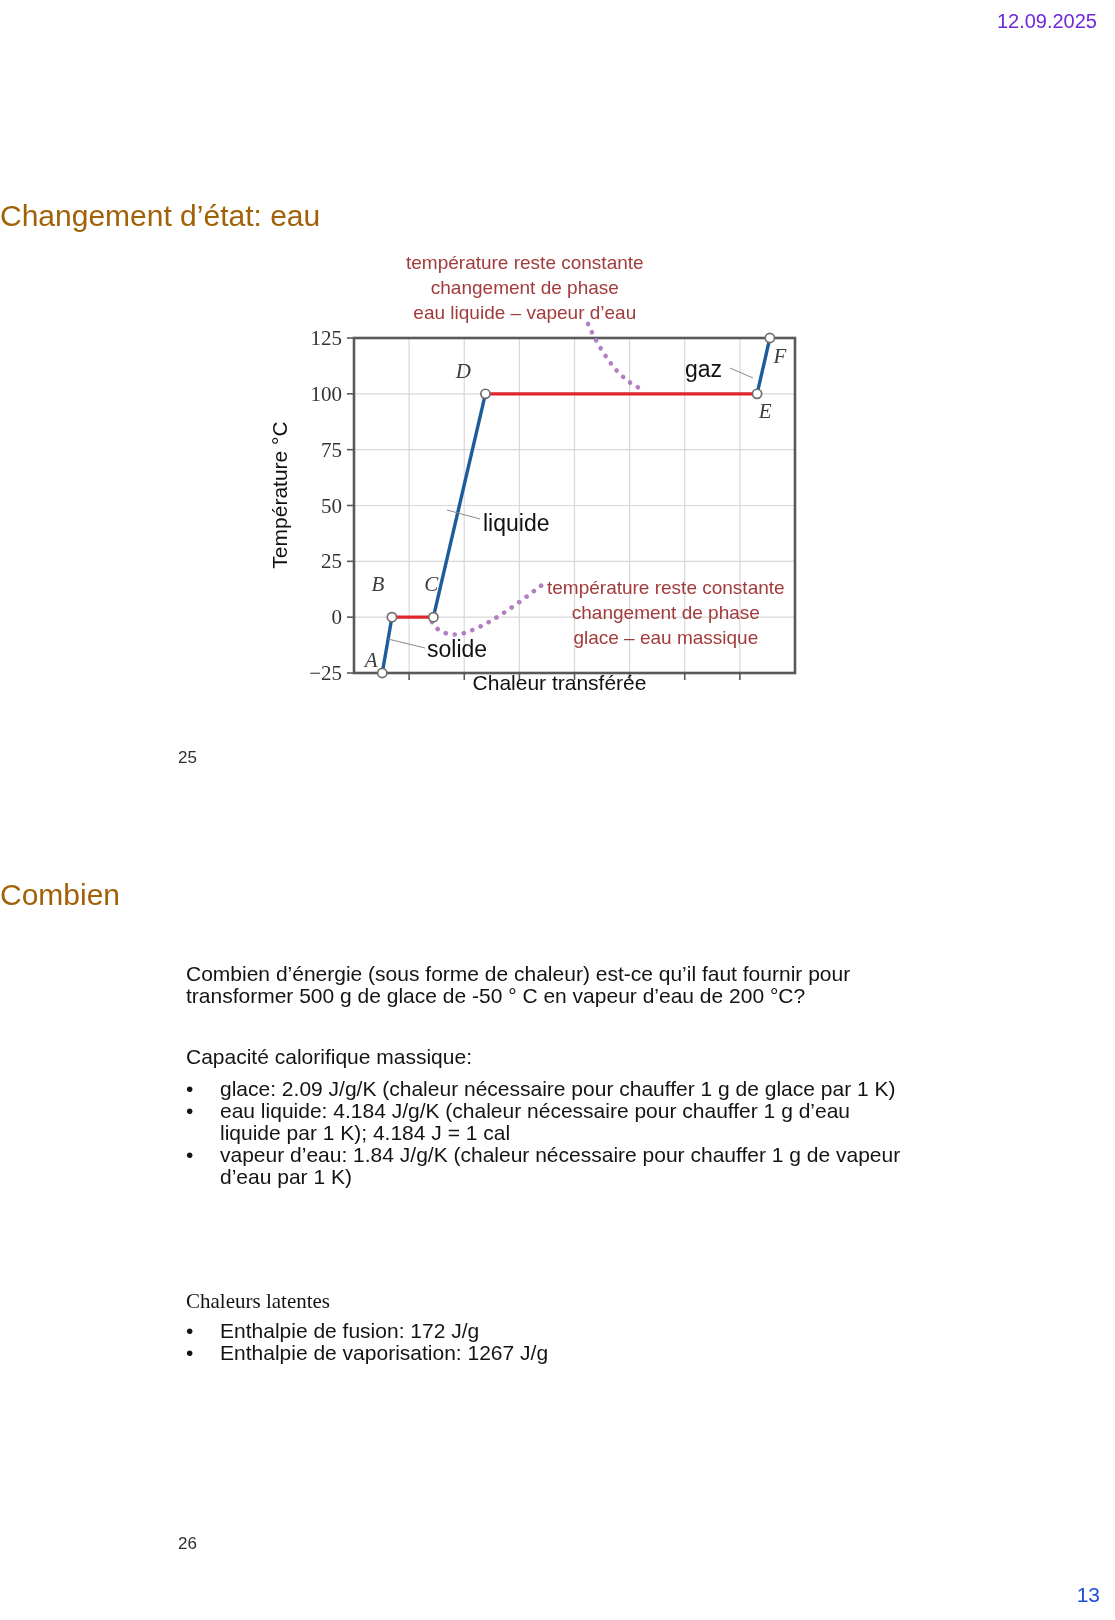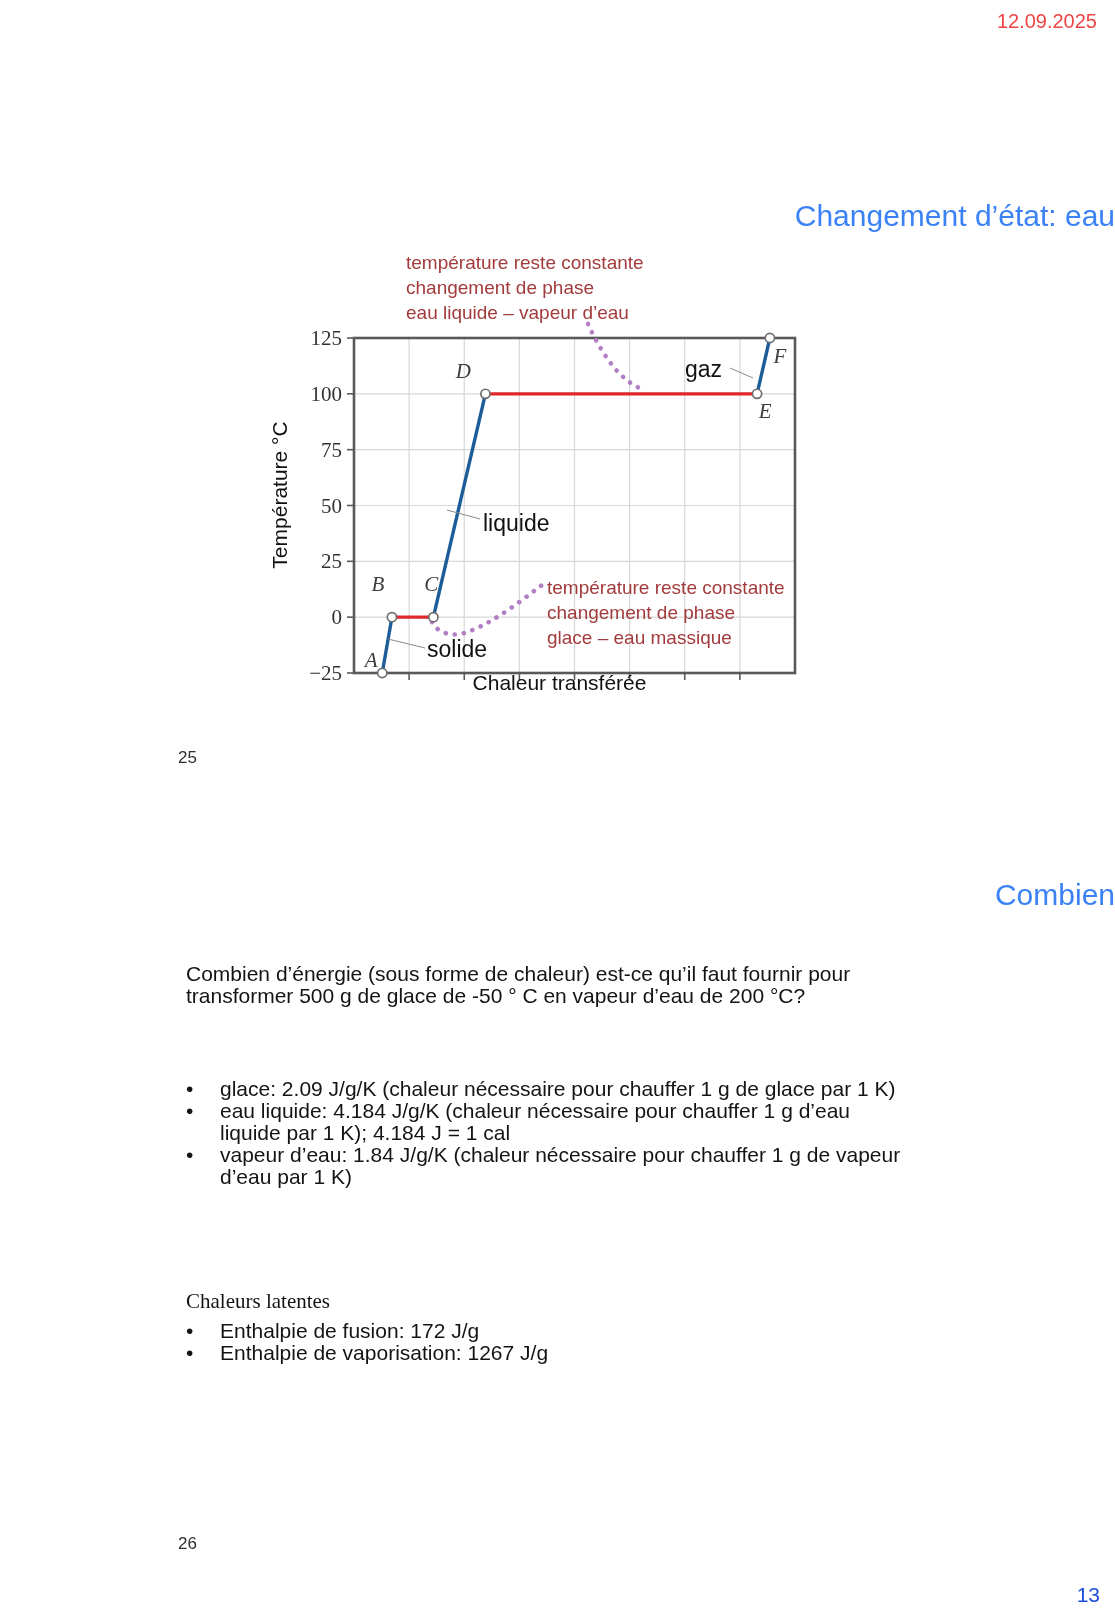--- a/index.html
+++ b/index.html
@@ -8,39 +8,40 @@
     width:1115px;height:1620px;
     background:#ffffff;
     font-family:"Liberation Sans",sans-serif;
     color:#1a1a1a;
     overflow:hidden;
     margin:0 auto;
   }
   .abs{position:absolute;}
   #date-label{
     top:10px;right:18px;
-    font-size:20px;color:#ef4444;
+    font-size:20px;color:#6d28d9;
   }
   #page-number{
     top:1583px;right:15px;
     font-size:21px;color:#1d4ed8;
   }
   .slide-number{
     left:178px;
     font-size:17px;color:#2f2f2f;
   }
   .slide-title{
     left:0;width:1115px;
-    text-align:right;
-    font-size:30px;color:#3b82f6;
+    text-align:left;
+    font-size:30px;color:#a16207;
   }
   .red-note{
     font-size:19px;line-height:25px;
     color:#a23b3c;
     white-space:nowrap;
+    text-align:center;
   }
   #chart-wrap{left:255px;top:310px;width:560px;height:400px;}
   #chart-wrap svg{display:block;}
   .body-text{font-size:21px;line-height:22px;color:#141414;}
   #question{left:186px;top:963px;width:742px;}
   #capacity-heading{left:186px;top:1046px;}
   #latent-heading{left:186px;top:1290px;font-family:Liberation Serif, serif;}
   .bullet-list{left:186px;width:724px;}
   #capacity-list{top:1078px;}
   #latent-list{top:1320px;}
@@ -134,20 +135,21 @@
     <div>changement de phase</div>
     <div>glace – eau massique</div>
   </div>
 
   <div class="slide-number abs" style="top:748px;">25</div>
 
   <div class="slide-title abs" style="top:878px;">Combien</div>
 
   <div id="question" class="abs body-text">Combien d’énergie (sous forme de chaleur) est-ce qu’il faut fournir pour transformer 500 g de glace de -50 ° C en vapeur d’eau de 200 °C?</div>
 
+  <div id="capacity-heading" class="abs body-text">Capacité calorifique massique:</div>
 
   <div id="capacity-list" class="abs body-text bullet-list">
     <div class="bullet">
       <span class="dot">•</span>
       <span class="btxt">glace: 2.09 J/g/K (chaleur nécessaire pour chauffer 1 g de glace par 1 K)</span>
     </div>
     <div class="bullet">
       <span class="dot">•</span>
       <span class="btxt">eau liquide: 4.184 J/g/K (chaleur nécessaire pour chauffer 1 g d’eau liquide par 1 K); 4.184 J = 1 cal</span>
     </div>

